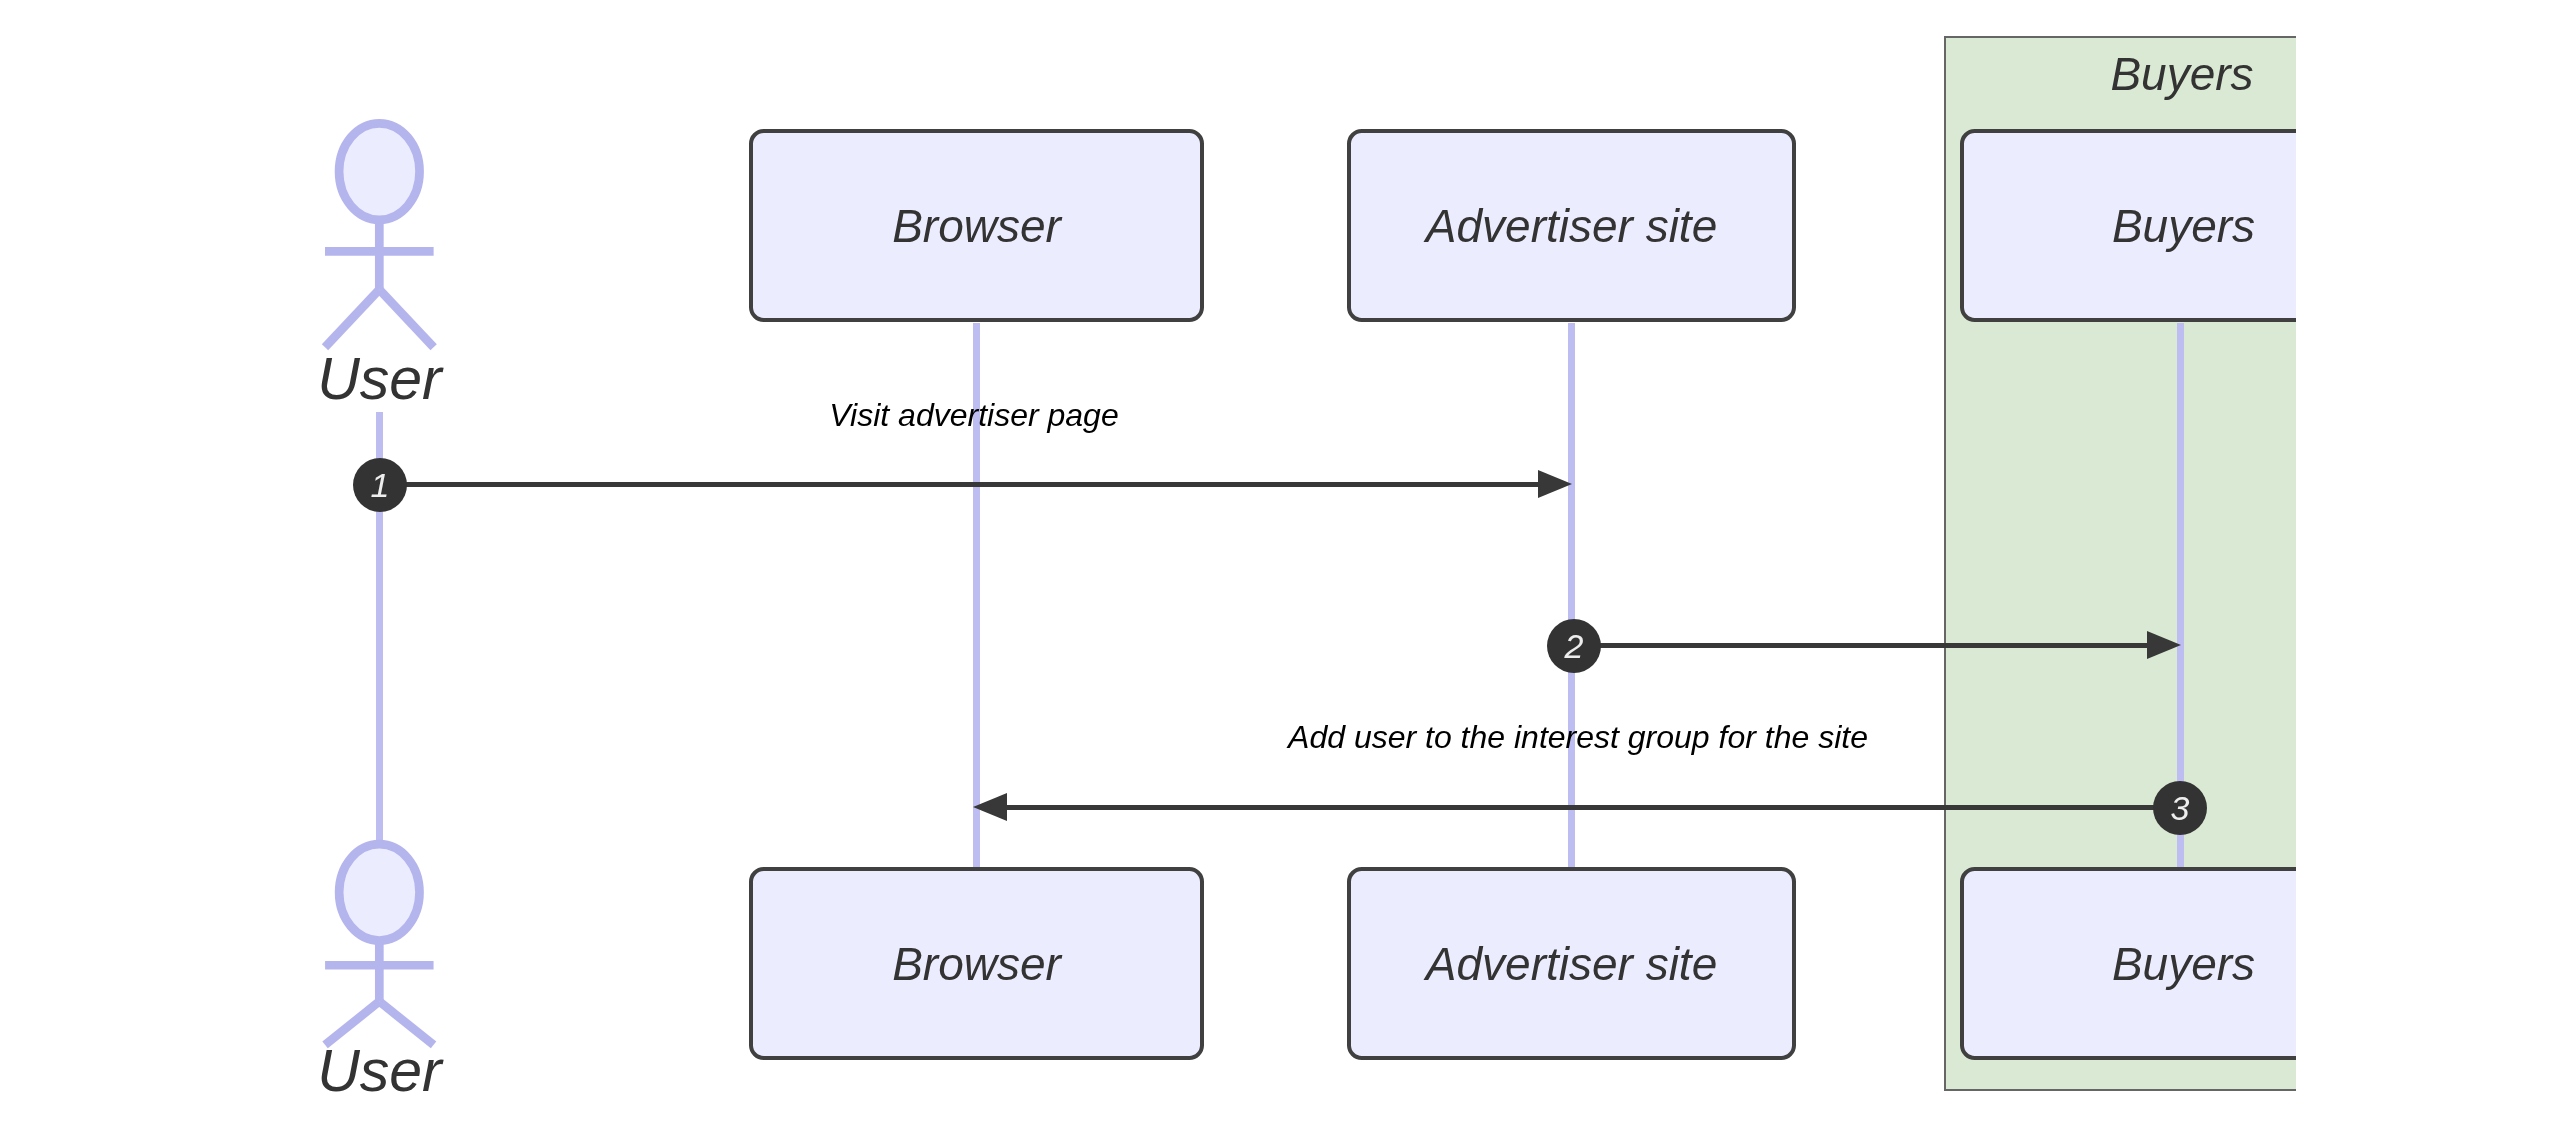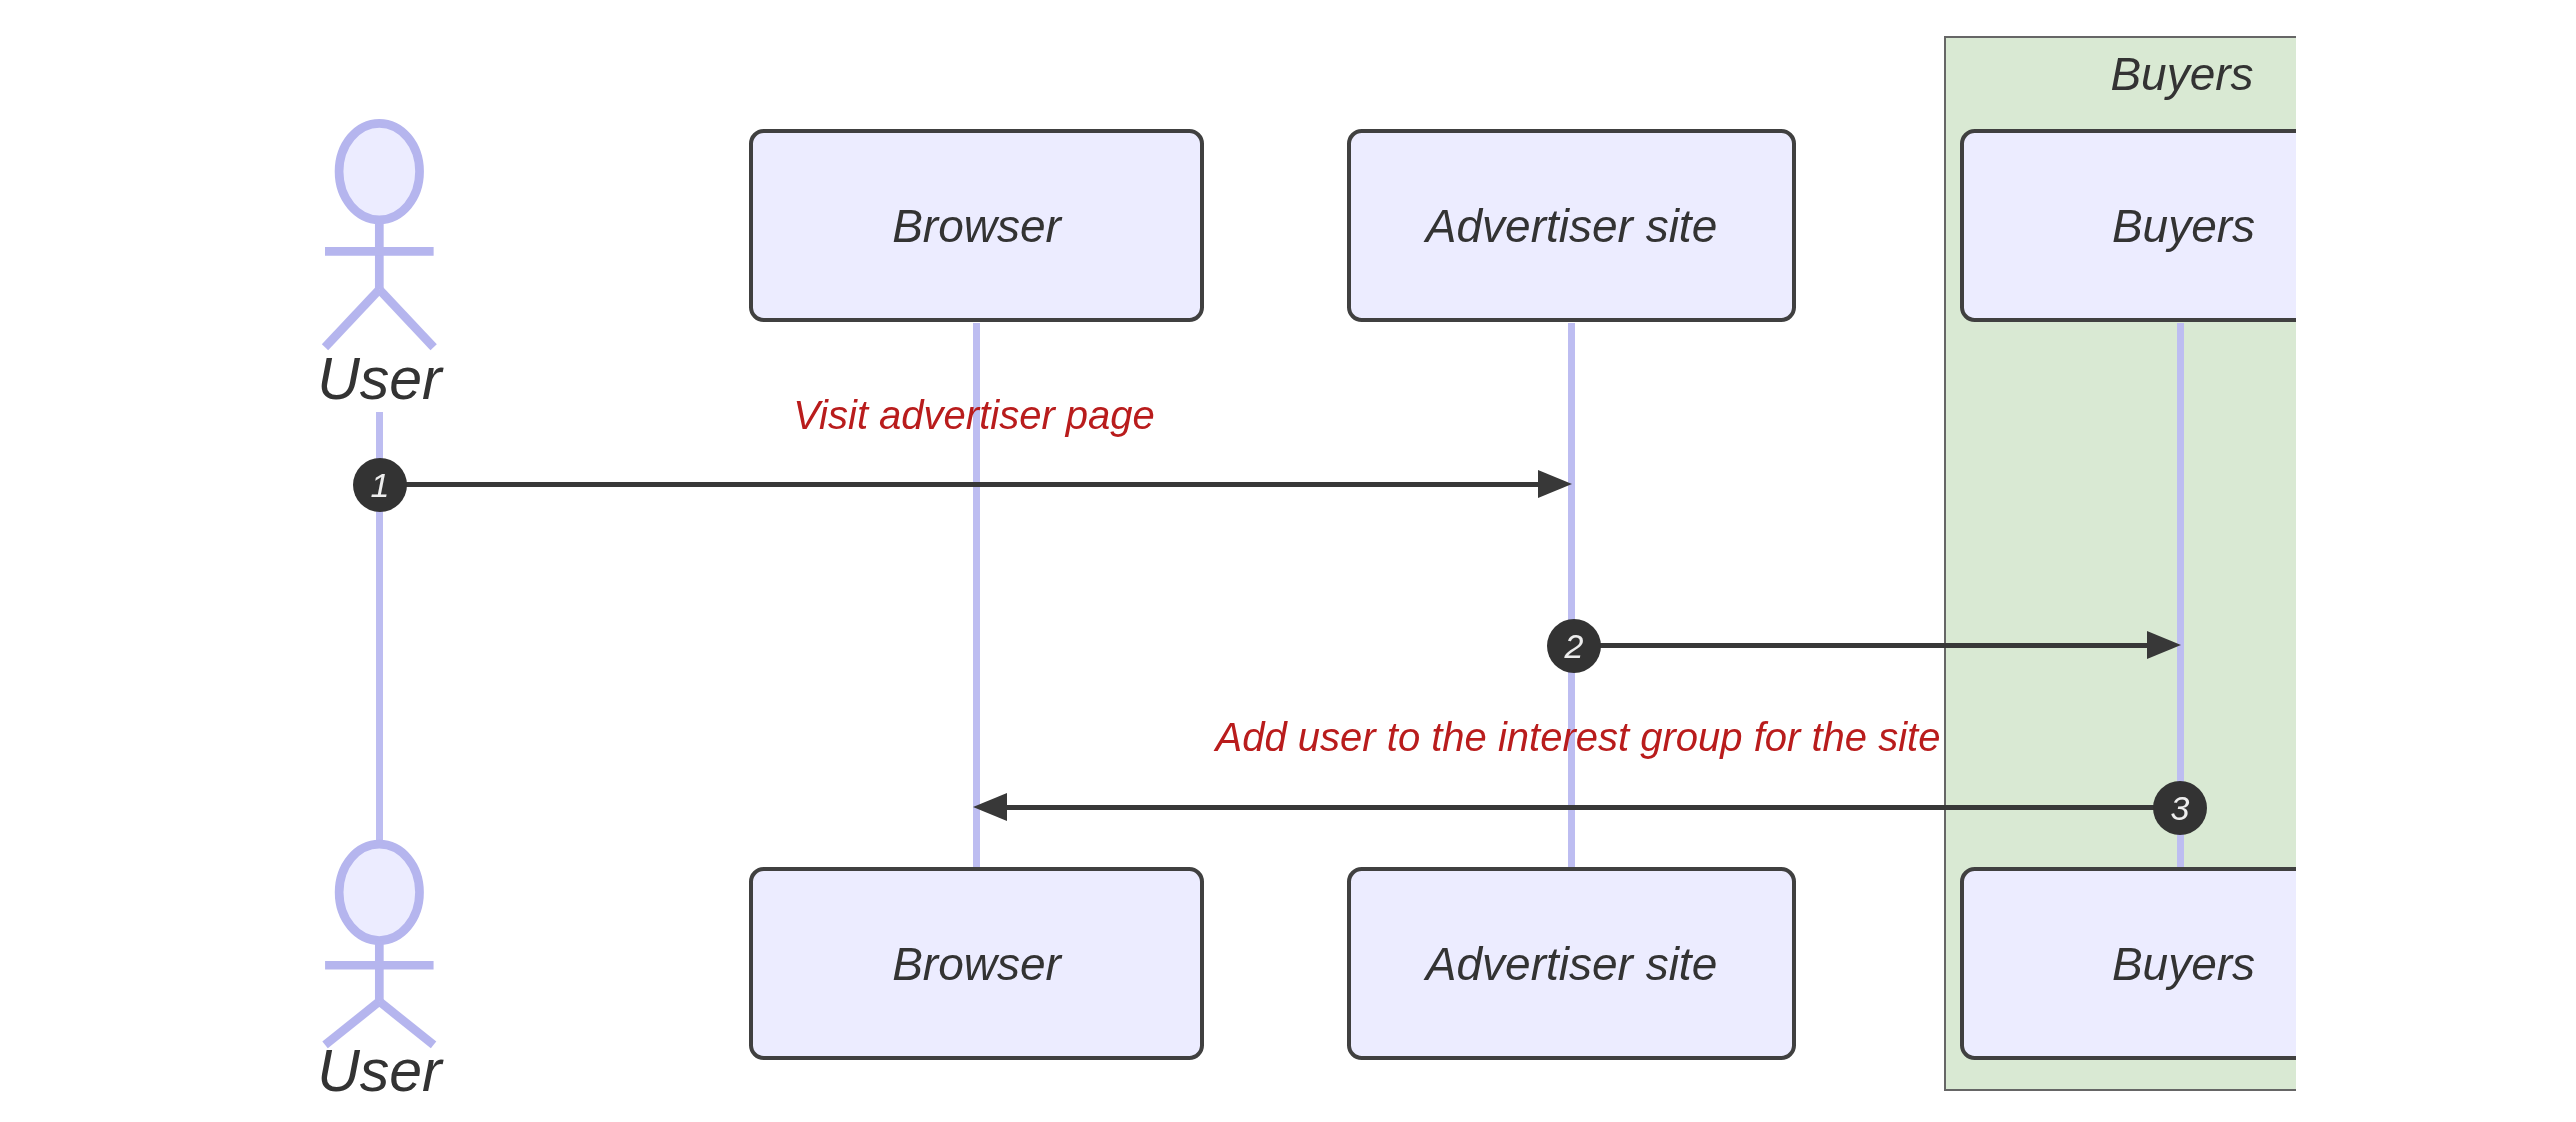--- a/index.html
+++ b/index.html
@@ -45,24 +45,24 @@
     position:absolute;
     width:201px;
     text-align:center;
     font-size:59px;
     line-height:48px;
     color:#333333;
   }
   .msg{
     position:absolute;
     transform:translateX(-50%);
-    font-size:40px;
+    font-size:32px;
     line-height:47px;
     white-space:nowrap;
-    color:#b91c1c;
+    color:#000000;
   }
   .arrow-line{
     position:absolute;
     height:5.4px;
     background:#383838;
   }
   .arrowhead{
     position:absolute;
     width:0;height:0;
     border-top:14.8px solid transparent;

